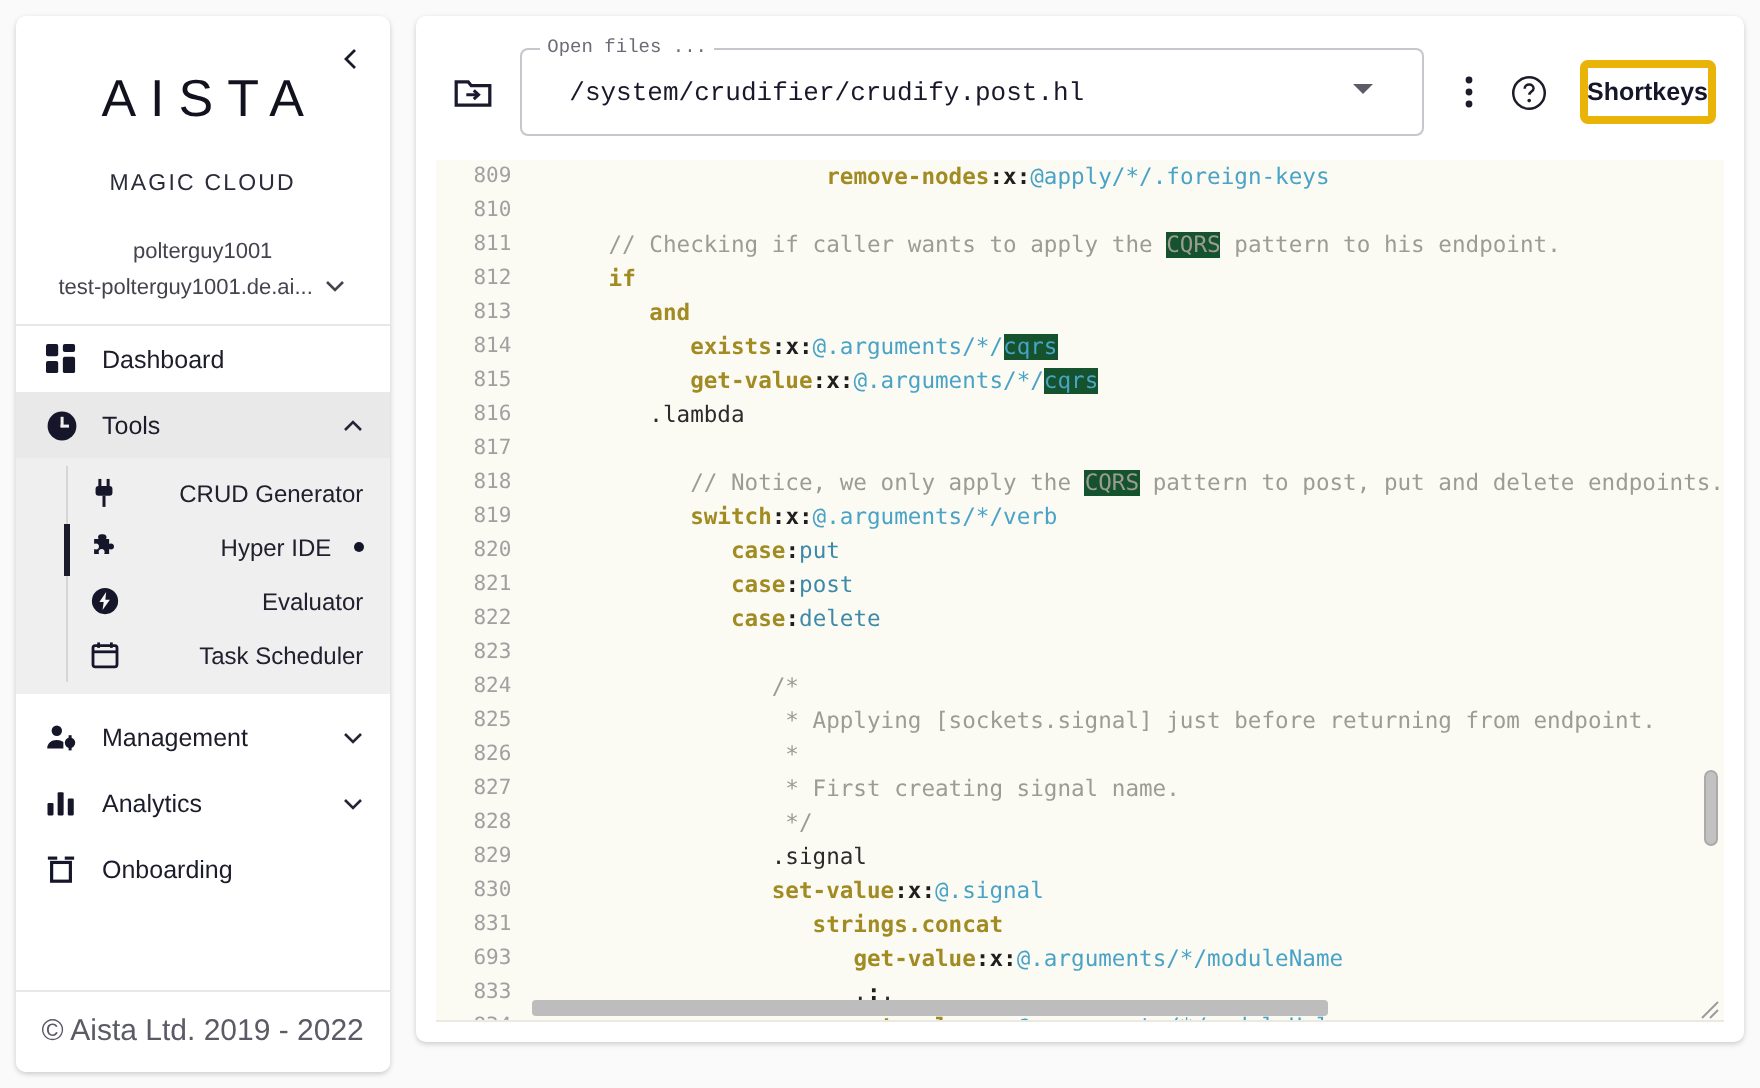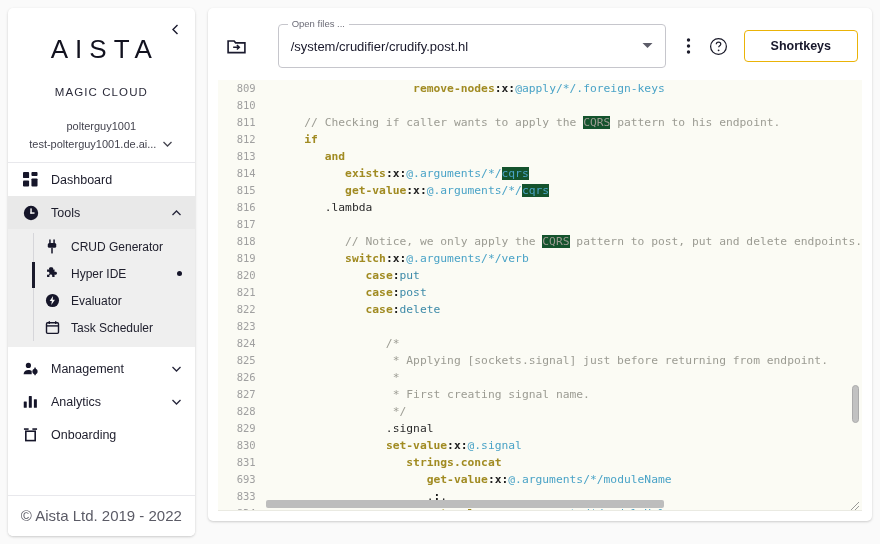--- a/index.html
+++ b/index.html
@@ -71,21 +71,21 @@
     height: 33px; padding: 0 11px 0 14px;
     font-size: 12.5px; color: #1c1c2b;
     cursor: pointer; gap: 12px;
   }
   .sb-item .ic { width: 17px; height: 17px; display:flex; align-items:center; justify-content:center; flex: 0 0 17px; color:#16162a; }
   .sb-item .lbl { flex: 1; }
   .sb-item .chev { width: 14px; height: 14px; display:flex; align-items:center; justify-content:center; color:#25253a; }
 
   .sb-group { background: #efefef; }
   .sb-group .sb-item.hdr { background: #e9e9e9; }
-  .sub-wrap { position: relative; padding: 4px 0 6px 0; }
+  .sub-wrap { position: relative; padding: 4px 0 6px 0; text-align: right; }
   .sub-rail { position: absolute; left: 25px; top: 4px; bottom: 6px; width: 1px; background: #d6d6da; }
   .sub-active-rail { position: absolute; left: 24px; width: 2.5px; height: 26px; background: #1b1b2c; }
   .sb-sub {
     display: flex; align-items: center;
     height: 27px; padding: 0 13px 0 36px;
     font-size: 12px; color: #20202e; cursor: pointer; gap: 11px;
     position: relative;
   }
   .sb-sub .ic { width: 16px; height: 16px; display:flex; align-items:center; justify-content:center; flex:0 0 16px; color:#16162a;}
   .sb-sub .lbl { flex: 1; }
@@ -117,45 +117,46 @@
     overflow: hidden;
   }
   .toolbar { display: flex; align-items: center; gap: 0; padding: 4px 4px 6px 4px; }
   .folder-btn {
     width: 30px; height: 30px; display:flex; align-items:center; justify-content:center;
     color: #1a1a2e; cursor: pointer; flex: 0 0 30px;
   }
   .filefield {
     position: relative;
     flex: 1;
-    margin-left: 26px;
+    margin-left: 8px;
     height: 44px;
     border: 1px solid #c6c6cc;
     border-radius: 4px;
     display: flex; align-items: center;
-    padding: 0 12px;
+    padding: 0 24px;
     cursor: text;
+    font-family: Liberation Mono, monospace;
   }
   .filefield .legend {
     position: absolute; top: -7px; left: 9px;
     background: #fff; padding: 0 4px;
     font-size: 9.5px; color: #6c6c77;
   }
   .filefield .val { font-size: 13px; color: #18182a; flex: 1; }
   .filefield .caret { color: #5c5c68; font-size: 9px; }
   .tb-icon {
     width: 26px; height: 30px; display:flex; align-items:center; justify-content:center;
     color: #1c1c2b; cursor: pointer; flex: 0 0 26px;
   }
   .tb-icon.dots { margin-left: 10px; }
   .tb-icon.help { margin-left: 4px; }
   .shortkeys {
     margin-left: 12px;
-    height: 32px; padding: 0 26px;
-    border: 1px solid #eab308; border-radius: 4px;
+    height: 32px; padding: 0 0;
+    border: 4px solid #eab308; border-radius: 4px;
     background: #fff; color: #16162a;
     font-size: 12.5px; font-weight: bold;
     font-family: "Liberation Sans", sans-serif;
     cursor: pointer;
     display: flex; align-items: center;
   }
 
   
   .editor {
     margin-top: 6px;

